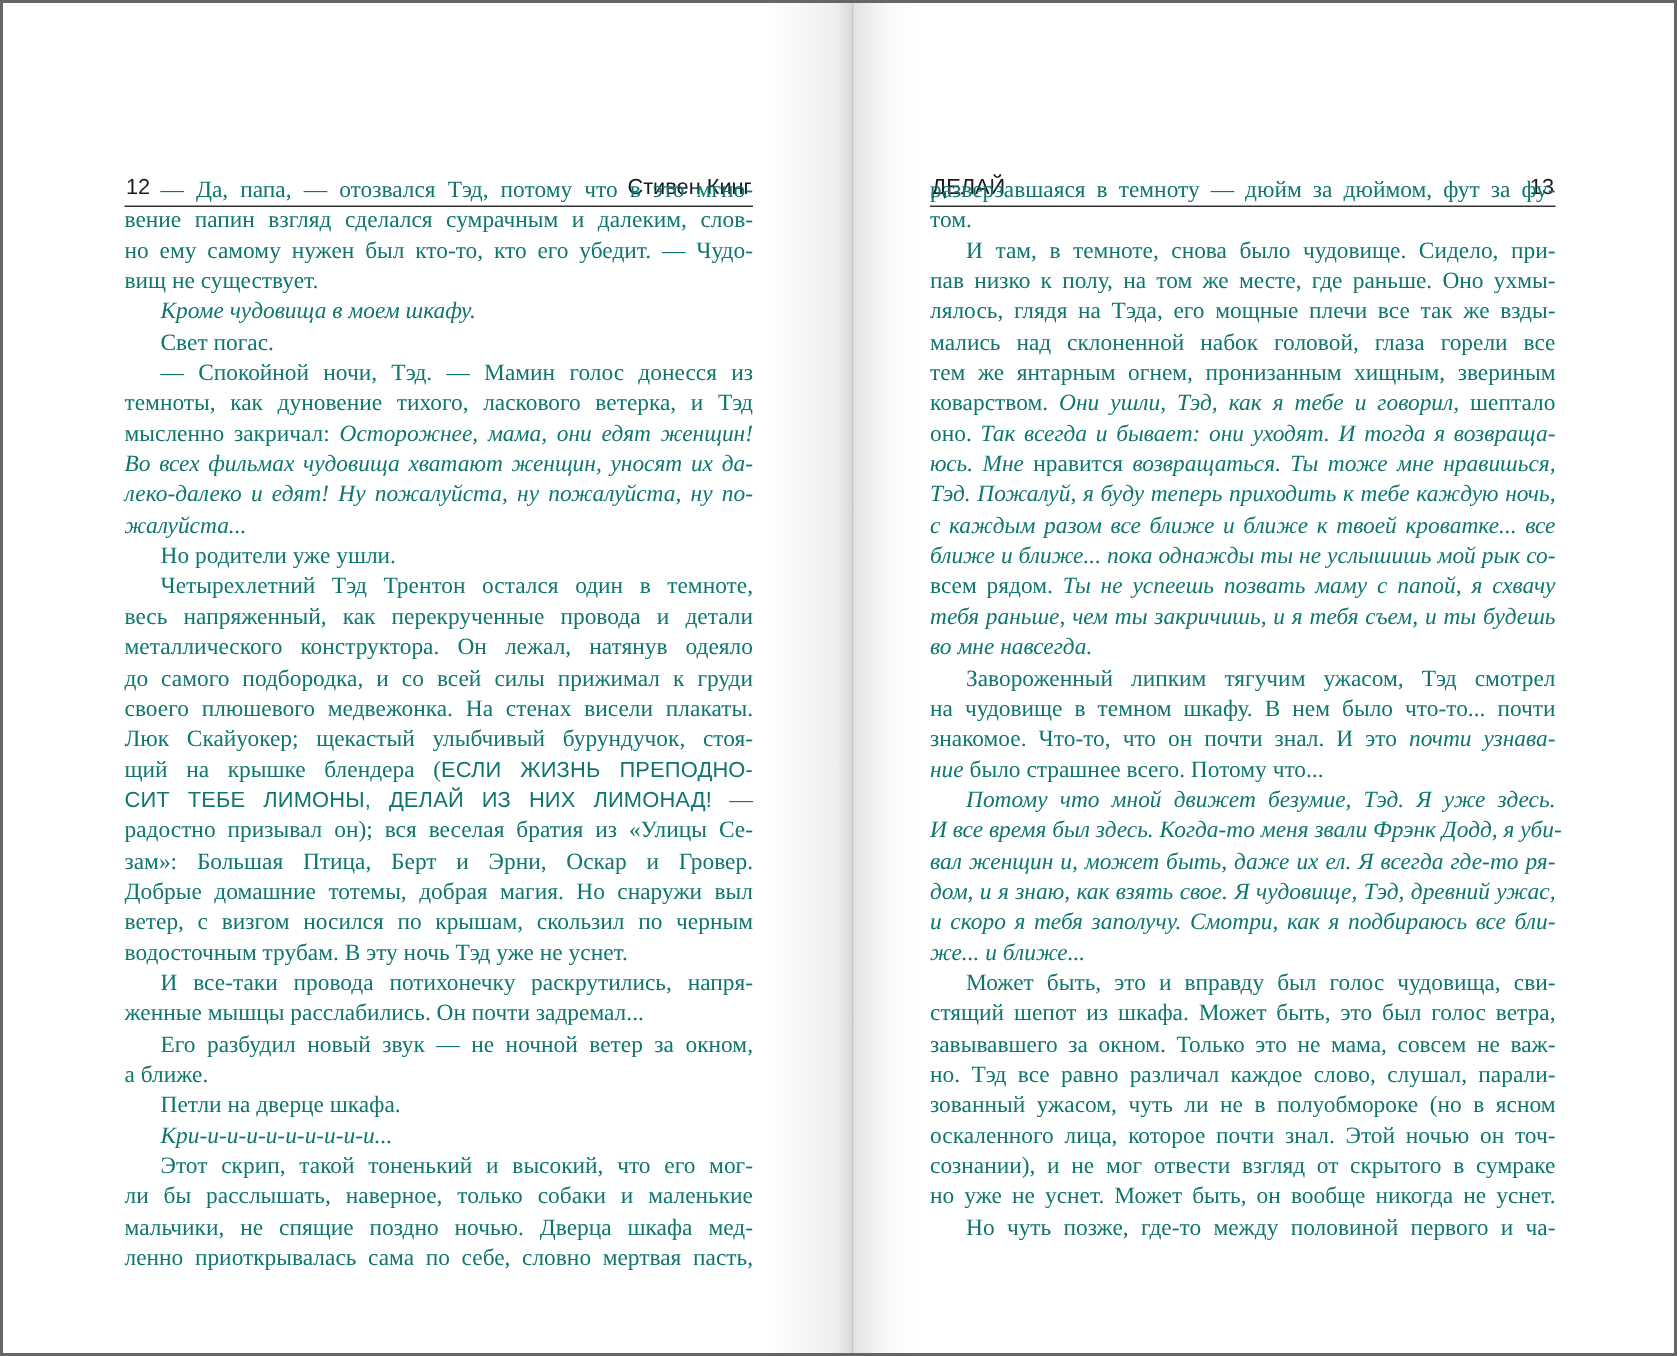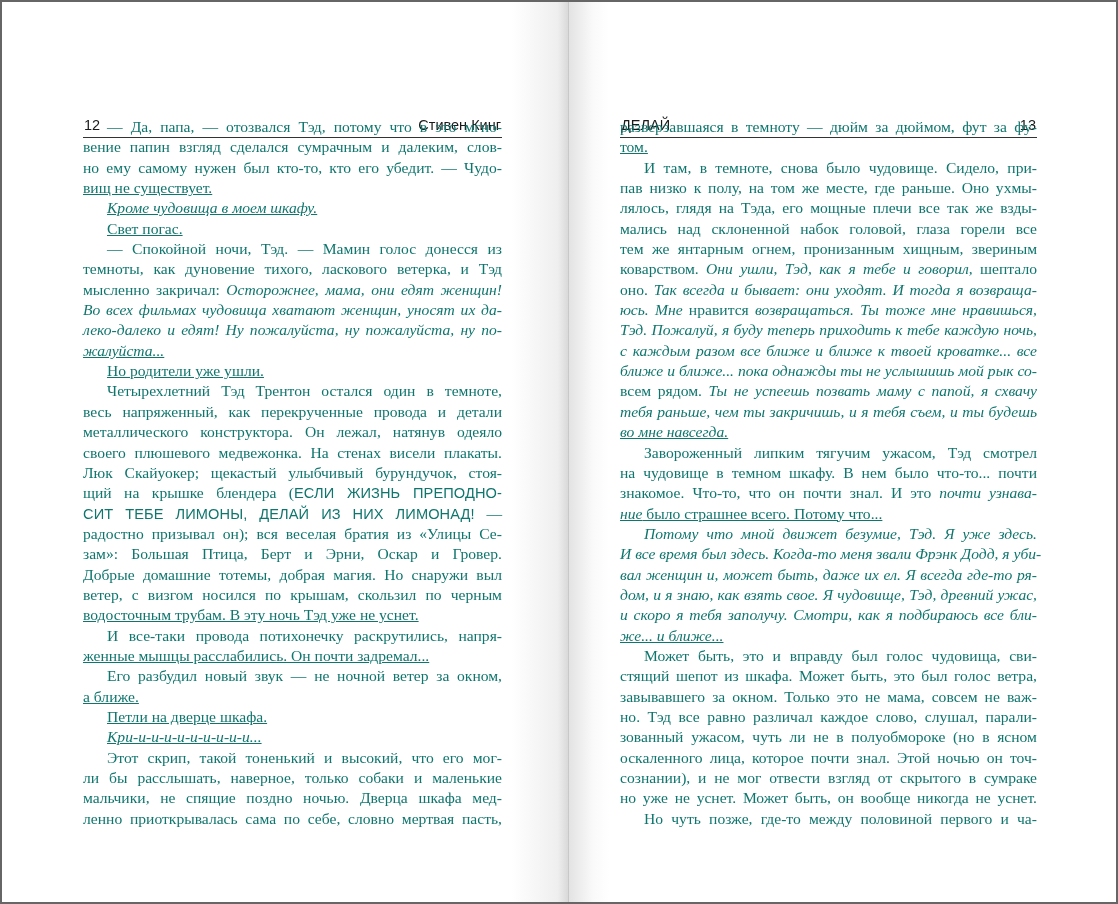--- a/index.html
+++ b/index.html
@@ -42,21 +42,21 @@
   .running-head .rh-right { position: absolute; right: 1px; top: 2px; }
   .body-text {
     position: absolute; top: 115px; left: 0; right: 0;
     font-family: "Liberation Serif", serif;
     font-size: 15.6px; line-height: 20.35px; color: #0f766e;
   }
   .ln {
     display: block; height: 20.35px; white-space: nowrap;
     text-align: justify; text-align-last: justify;
   }
-  .ln.last { text-align-last: left; text-decoration: underline; }
+  .ln.last { text-align-last: left; }
   .ln.ind { padding-left: 24px; }
   .it { font-style: italic; }
   .caps { font-family: "Liberation Sans", sans-serif; font-size: 14.6px; letter-spacing: 0.1px; }
 </style>
 </head>
 <body>
 
 <div class="frame">
   <div class="spine-shadow-left"></div>
   <div class="spine-line"></div>
@@ -77,20 +77,21 @@
         <span class="ln ind"><span>— Спокойной ночи, Тэд. — Мамин голос донесся из</span></span>
         <span class="ln"><span>темноты, как дуновение тихого, ласкового ветерка, и Тэд</span></span>
         <span class="ln"><span>мысленно закричал: </span><span class="it">Осторожнее, мама, они едят женщин!</span></span>
         <span class="ln it"><span>Во всех фильмах чудовища хватают женщин, уносят их да-</span></span>
         <span class="ln it"><span>леко-далеко и едят! Ну пожалуйста, ну пожалуйста, ну по-</span></span>
         <span class="ln last it"><span>жалуйста...</span></span>
         <span class="ln ind last"><span>Но родители уже ушли.</span></span>
         <span class="ln ind"><span>Четырехлетний Тэд Трентон остался один в темноте,</span></span>
         <span class="ln"><span>весь напряженный, как перекрученные провода и детали</span></span>
         <span class="ln"><span>металлического конструктора. Он лежал, натянув одеяло</span></span>
+        <span class="ln"><span>до самого подбородка, и со всей силы прижимал к груди</span></span>
         <span class="ln"><span>своего плюшевого медвежонка. На стенах висели плакаты.</span></span>
         <span class="ln"><span>Люк Скайуокер; щекастый улыбчивый бурундучок, стоя-</span></span>
         <span class="ln"><span>щий на крышке блендера (</span><span class="caps">ЕСЛИ ЖИЗНЬ ПРЕПОДНО-</span></span>
         <span class="ln"><span class="caps">СИТ ТЕБЕ ЛИМОНЫ, ДЕЛАЙ ИЗ НИХ ЛИМОНАД!</span><span> —</span></span>
         <span class="ln"><span>радостно призывал он); вся веселая братия из «Улицы Се-</span></span>
         <span class="ln"><span>зам»: Большая Птица, Берт и Эрни, Оскар и Гровер.</span></span>
         <span class="ln"><span>Добрые домашние тотемы, добрая магия. Но снаружи выл</span></span>
         <span class="ln"><span>ветер, с визгом носился по крышам, скользил по черным</span></span>
         <span class="ln last"><span>водосточным трубам. В эту ночь Тэд уже не уснет.</span></span>
         <span class="ln ind"><span>И все-таки провода потихонечку раскрутились, напря-</span></span>

